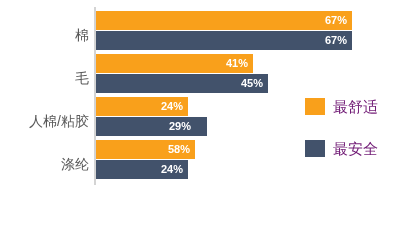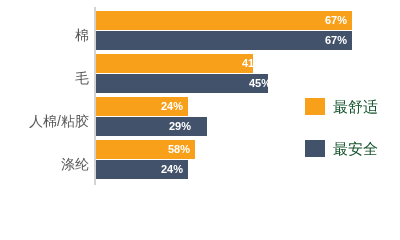--- a/index.html
+++ b/index.html
@@ -101,21 +101,21 @@
     height: 17px;
   }
   .legend-swatch.s0 { background: #f9a01b; }
   .legend-swatch.s1 { background: #42526b; }
   .legend-label {
     position: absolute;
     left: 28px;
     top: 0;
     line-height: 21px;
     font-size: 15px;
-    color: #14532d;
+    color: #701a75;
   }
 </style>
 </head>
 <body>
 
 <div id="chart-root">
   <div id="plot">
     <div class="axis-line"></div>
 
     <div class="group" style="top:11px;">
@@ -127,25 +127,25 @@
       <div class="bar-row" style="top:20px;">
         <div class="bar s1" style="width:256px;"></div>
         <div class="bar-value" style="left:0px;width:256px;">67%</div>
       </div>
     </div>
 
     <div class="group" style="top:54px;">
       <div class="cat-label" style="top:16px;">毛</div>
       <div class="bar-row" style="top:0px;">
         <div class="bar s0" style="width:157px;"></div>
-        <div class="bar-value" style="left:16px;width:157px;">41%</div>
+        <div class="bar-value" style="left:0px;width:157px;">41%</div>
       </div>
       <div class="bar-row" style="top:20px;">
         <div class="bar s1" style="width:172px;"></div>
-        <div class="bar-value" style="left:0px;width:172px;margin-left:8px;">45%</div>
+        <div class="bar-value" style="left:0px;width:172px;">45%</div>
       </div>
     </div>
 
     <div class="group" style="top:97px;">
       <div class="cat-label" style="top:16px;">人棉/粘胶</div>
       <div class="bar-row" style="top:0px;">
         <div class="bar s0" style="width:92px;"></div>
         <div class="bar-value" style="left:0px;width:92px;">24%</div>
       </div>
       <div class="bar-row" style="top:20px;">

